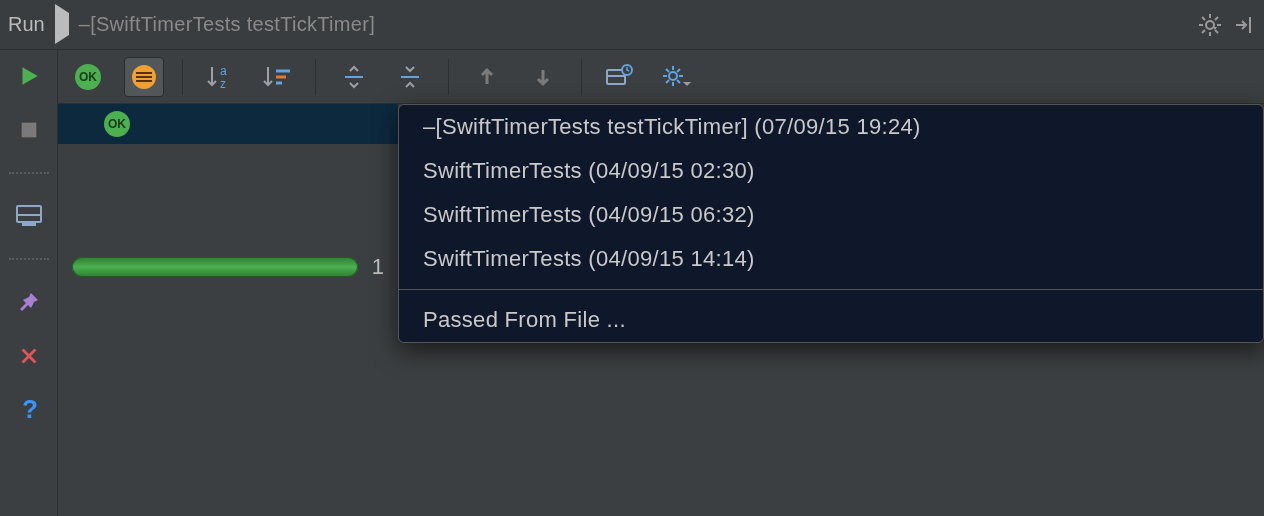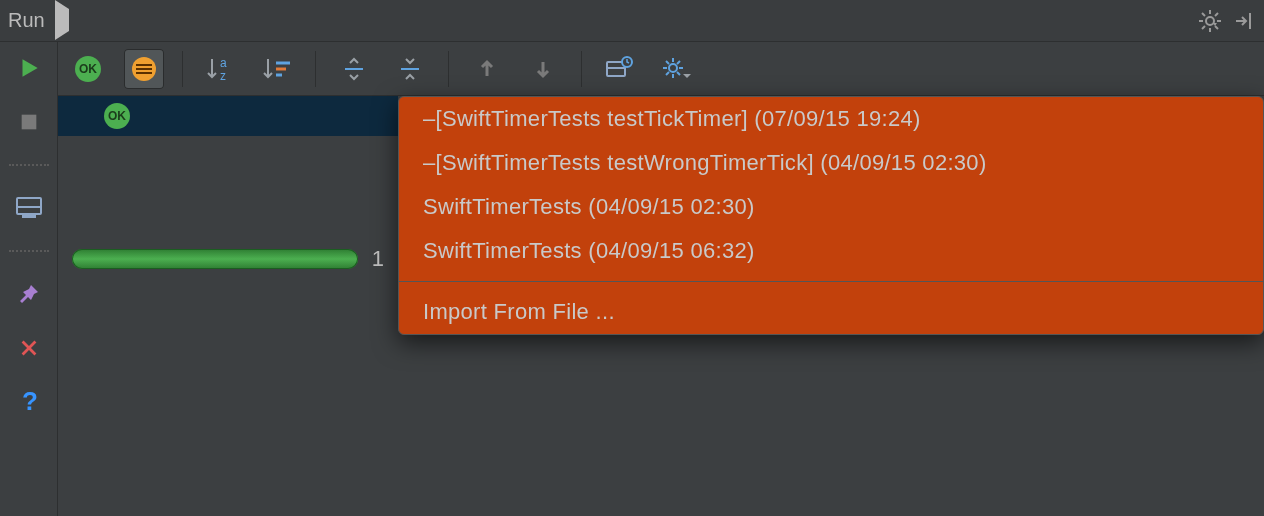--- a/index.html
+++ b/index.html
@@ -11,21 +11,21 @@
     height: 516px;
     overflow: hidden;
     font-size: 20px;
   }
   .tool-window {
     display: flex;
     flex-direction: column;
     height: 100%;
   }
   .titlebar {
-    height: 42px;
+    height: 50px;
     background: #3a3d3f;
     border-bottom: 1px solid #2d2f30;
     display: flex;
     align-items: center;
     padding: 0 8px;
     gap: 10px;
   }
   .titlebar-title { color: #bbbbbb; font-size: 20px; }
   .titlebar-sub { color: #8a8a8a; font-size: 20px; letter-spacing: 0.3px;}
   .titlebar-spacer { flex: 1; }
@@ -129,21 +129,21 @@
   }
   .progress-count { color:#bfbfbf; font-size:22px;}
   .popup {
     position:relative;
     flex:1;
     min-width:0;
   }
   .dropdown {
     position:absolute;
     left:0; right:0; top:0;
-    background:#c2410c;
+    background:#0f172a;
     border:1px solid #555;
     border-radius:6px;
     box-shadow: 0 8px 24px rgba(0,0,0,0.6);
     overflow:hidden;
   }
   .dd-item {
     height:44px;
     display:flex;
     align-items:center;
     padding:0 24px;
@@ -170,20 +170,21 @@
 </head>
 <body>
 
 <div class="tool-window">
 
   <div class="titlebar">
     <span class="titlebar-title">Run</span>
     <span>
       <span class="play-triangle"></span>
     </span>
+    <span class="titlebar-sub">–[SwiftTimerTests testTickTimer]</span>
     <span class="titlebar-spacer"></span>
     <span class="gear-small" title="Options">
       <svg width="24" height="24" viewBox="0 0 24 24" fill="none">
           <circle cx="12" cy="12" r="4" stroke="#9a9a9a" stroke-width="2"></circle>
           <g stroke="#9a9a9a" stroke-width="2">
             <line x1="12" y1="1" x2="12" y2="5"></line>
             <line x1="12" y1="19" x2="12" y2="23"></line>
             <line x1="1" y1="12" x2="5" y2="12"></line>
             <line x1="19" y1="12" x2="23" y2="12"></line>
             <line x1="4" y1="4" x2="7" y2="7"></line>
@@ -332,23 +333,23 @@
           </div>
           <div class="progress-area">
             <div class="progress-bar"></div>
             <span class="progress-count">1</span>
           </div>
         </div>
 
         <div class="popup">
           <div class="dropdown">
             <div class="dd-item">–[SwiftTimerTests testTickTimer] (07/09/15 19:24)</div>
-            <div class="dd-item">–[SwiftTimerTests testWrongTimerTick] (04/09/15 02:30)</div>
             <div class="dd-item">SwiftTimerTests (04/09/15 02:30)</div>
             <div class="dd-item">SwiftTimerTests (04/09/15 06:32)</div>
+            <div class="dd-item">SwiftTimerTests (04/09/15 14:14)</div>
             <div class="dd-sep"></div>
-            <div class="dd-item">Import From File ...</div>
+            <div class="dd-item">Passed From File ...</div>
           </div>
         </div>
       </div>
     </div>
   </div>
 </div>
 
 </body></html>

